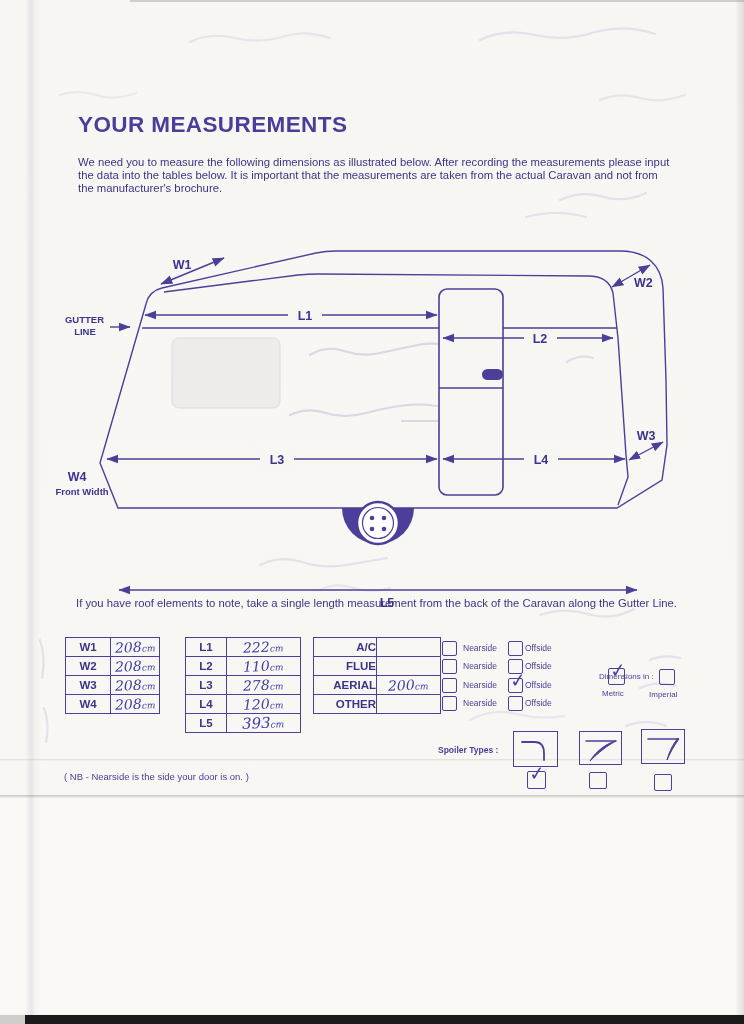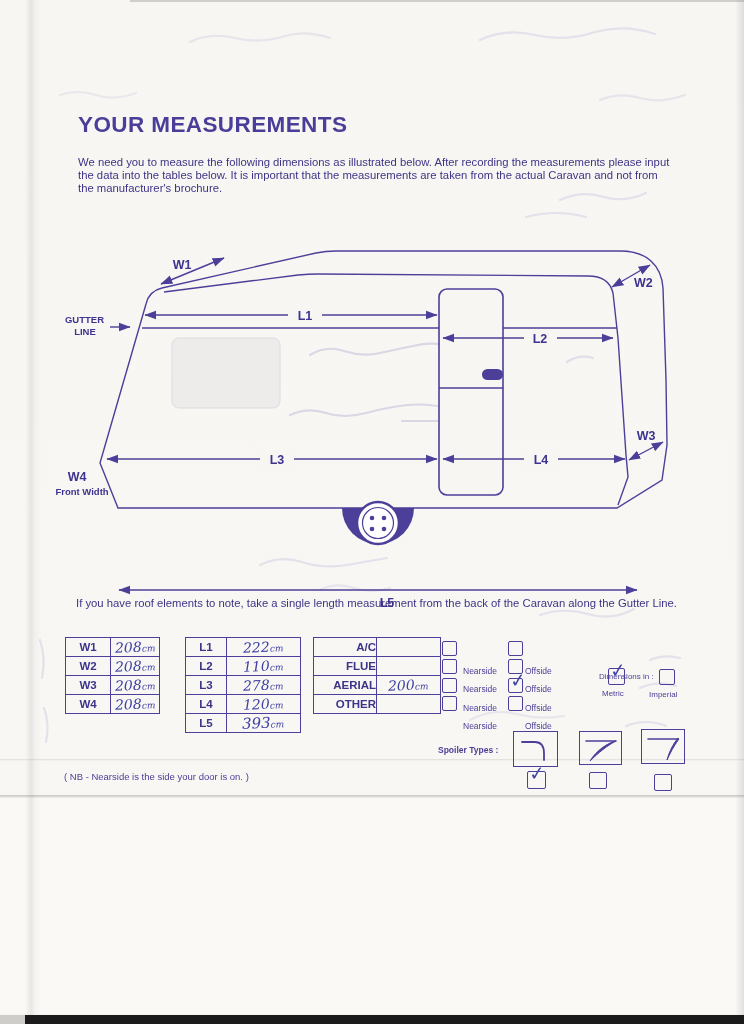--- a/index.html
+++ b/index.html
@@ -54,21 +54,21 @@
   .mtable.extras .lab{text-align:right;padding-left:5px;}
   .mtable .val{text-align:center;}
   .hw{font-family:"DejaVu Serif",serif;font-style:italic;color:#3e40a3;font-size:14px;
       display:inline-block;transform:rotate(-2deg);white-space:nowrap;}
   .hw .unit{font-size:9px;}
   
   .cbox{position:absolute;border:1.5px solid #4c3f99;border-radius:2px;background:transparent;}
   .cbox .tick{display:none;position:absolute;font-size:19px;color:#4245a6;left:1px;top:-10px;
       transform:rotate(-6deg);font-family:"DejaVu Sans",sans-serif;font-style:italic;}
   .cbox.checked .tick{display:block;}
-  .side-label{position:absolute;font-size:8.5px;color:#4b3e97;margin-top:23px;}
+  .side-label{position:absolute;font-size:8.5px;color:#4b3e97;}
   .small-label{position:absolute;font-size:8px;color:#4b3e97;}
   .spoiler-label{position:absolute;font-size:8.5px;font-weight:bold;color:#4b3e97;text-align:center;}
   .spoiler-box{position:absolute;border:1.5px solid #4c3f99;background:transparent;}
 </style>
 </head>
 <body>
 
 <div class="page">
 
   <div class="lower-blank"></div>

